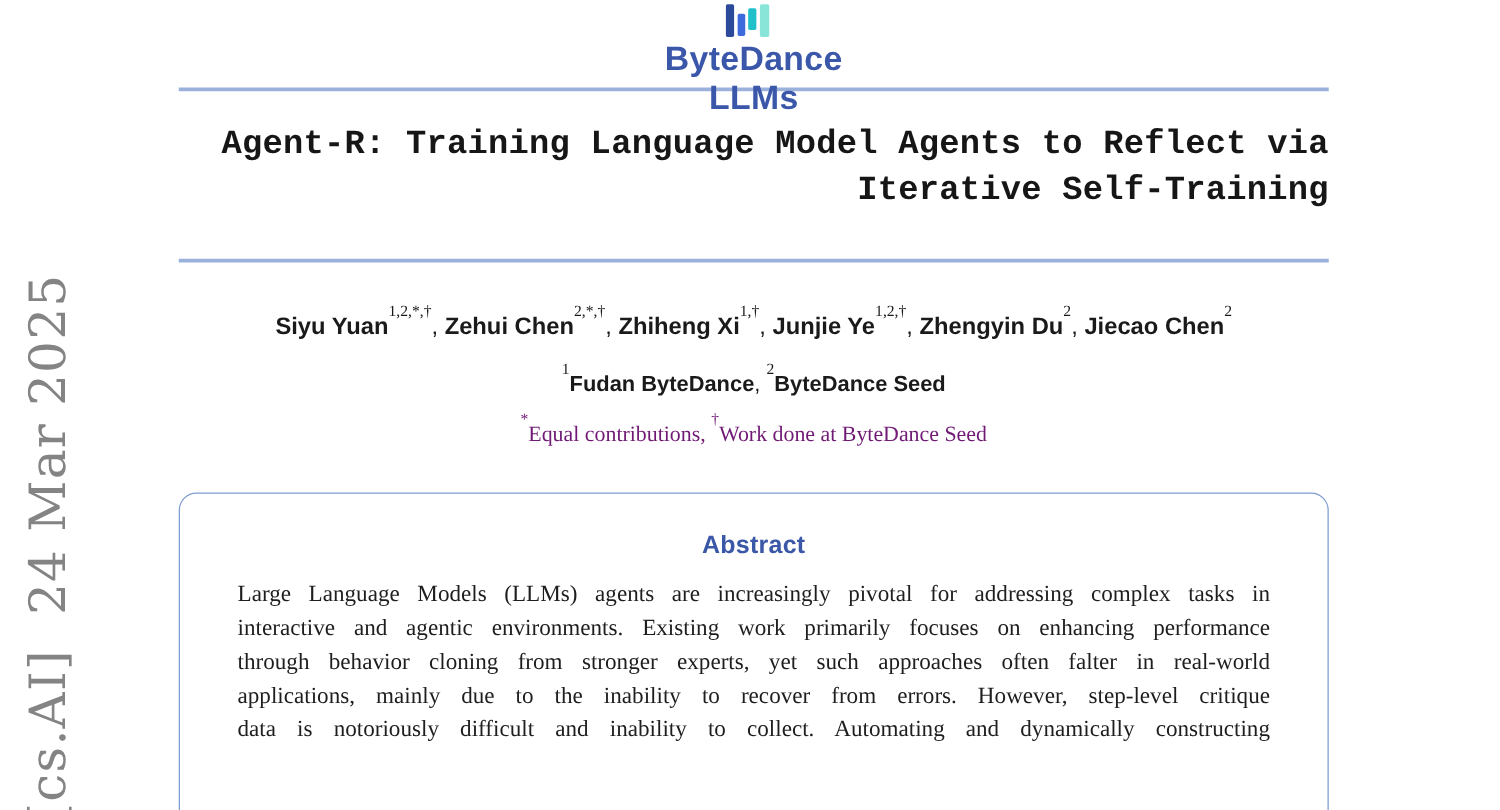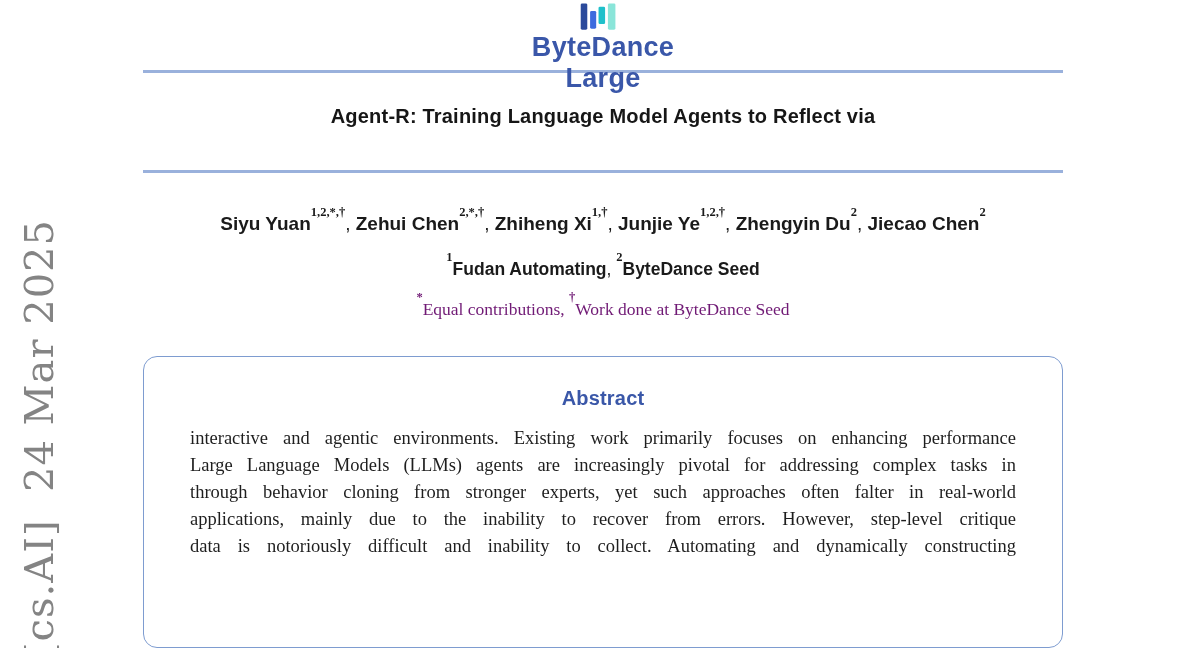--- a/index.html
+++ b/index.html
@@ -31,27 +31,27 @@
   .logo-icon{width:38px;height:30px;margin-right:9px;flex:0 0 auto;}
   .logo-icon .b1{fill:var(--bar1);} .logo-icon .b2{fill:var(--bar2);}
   .logo-icon .b3{fill:var(--bar3);} .logo-icon .b4{fill:var(--bar4);}
   .logo-text{font-size:27px;font-weight:700;color:var(--brand-blue);letter-spacing:.3px;}
   .logo-divider{width:2px;height:22px;background:#C2CBDC;margin:0 11px;}
 
   .rule{height:3px;background:var(--rule);border:none;}
   .rule-top{margin-top:36px;}
   .rule-mid{margin-top:35px;}
 
-  .title{margin-top:25px;text-align:center;font-size:20px;font-weight:800;
-    color:var(--text-dark);line-height:37px;letter-spacing:.2px;}
+  .title{margin-top:25px;text-align:right;font-size:27px;font-weight:800;
+    color:var(--text-dark);line-height:37px;letter-spacing:.2px;font-family:Liberation Mono, monospace;}
 
   .authors{margin-top:32px;text-align:center;font-size:19px;line-height:28px;color:#1A1A1A;}
   .authors .author-name{font-weight:700;}
   .authors sup,.affiliations sup,.footnote sup{
-    font-family:"Liberation Serif",serif;font-weight:700;font-size:12.5px;
+    font-family:"Liberation Serif",serif;font-weight:400;font-size:12.5px;
     position:relative;top:-7px;}
   .authors .sep{font-weight:400;}
 
   .affiliations{margin-top:19px;text-align:center;font-size:17.5px;font-weight:700;color:#1A1A1A;}
   .affiliations .sep{font-weight:400;}
 
   .footnote{margin-top:17px;text-align:center;
     font-family:"Liberation Serif",serif;font-size:17.5px;color:#701a75;}
 
   .abstract-box{margin-top:36px;border:1.5px solid var(--abstract-border);
@@ -73,42 +73,43 @@
 
     <div class="logo-row">
       <svg class="logo-icon" viewBox="0 0 40 32">
         <rect class="b1" x="0.5" y="1.5" width="7" height="28" rx="1.5"></rect>
         <rect class="b2" x="10.5" y="9.5" width="6.5" height="19" rx="1.5"></rect>
         <rect class="b3" x="19.5" y="5" width="7" height="18.5" rx="1.5"></rect>
         <rect class="b4" x="29.5" y="1.5" width="8" height="28" rx="1.5"></rect>
       </svg>
       <span class="logo-text">ByteDance</span>
       <span class="logo-divider"></span>
-      <span class="logo-text">Large</span>
+      <span class="logo-text">LLMs</span>
     </div>
 
     <div class="rule rule-top"></div>
 
     <h1 class="title">
         <div class="title-line">Agent-R: Training Language Model Agents to Reflect via</div>
+        <div class="title-line">Iterative Self-Training</div>
       </h1>
 
     <div class="rule rule-mid"></div>
 
     <div class="authors"><span class="author-name">Siyu Yuan</span><sup>1,2,*,†</sup><span class="sep">, </span><span class="author-name">Zehui Chen</span><sup>2,*,†</sup><span class="sep">, </span><span class="author-name">Zhiheng Xi</span><sup>1,†</sup><span class="sep">, </span><span class="author-name">Junjie Ye</span><sup>1,2,†</sup><span class="sep">, </span><span class="author-name">Zhengyin Du</span><sup>2</sup><span class="sep">, </span><span class="author-name">Jiecao Chen</span><sup>2</sup></div>
 
-    <div class="affiliations"><sup>1</sup><span>Fudan Automating</span><span class="sep">, </span><sup>2</sup><span>ByteDance Seed</span></div>
+    <div class="affiliations"><sup>1</sup><span>Fudan ByteDance</span><span class="sep">, </span><sup>2</sup><span>ByteDance Seed</span></div>
 
     <div class="footnote"><sup>*</sup><span>Equal contributions</span><span>, </span><sup>†</sup><span>Work done at ByteDance Seed</span></div>
 
     <div class="abstract-box">
       <div class="abstract-heading">Abstract</div>
       <div class="abstract-body">
+          <div class="abstract-line">Large Language Models (LLMs) agents are increasingly pivotal for addressing complex tasks in</div>
           <div class="abstract-line">interactive and agentic environments. Existing work primarily focuses on enhancing performance</div>
-          <div class="abstract-line">Large Language Models (LLMs) agents are increasingly pivotal for addressing complex tasks in</div>
           <div class="abstract-line">through behavior cloning from stronger experts, yet such approaches often falter in real-world</div>
           <div class="abstract-line">applications, mainly due to the inability to recover from errors. However, step-level critique</div>
           <div class="abstract-line">data is notoriously difficult and inability to collect. Automating and dynamically constructing</div>
         </div>
     </div>
 
   </div>
 </div>
 
 </body></html>

